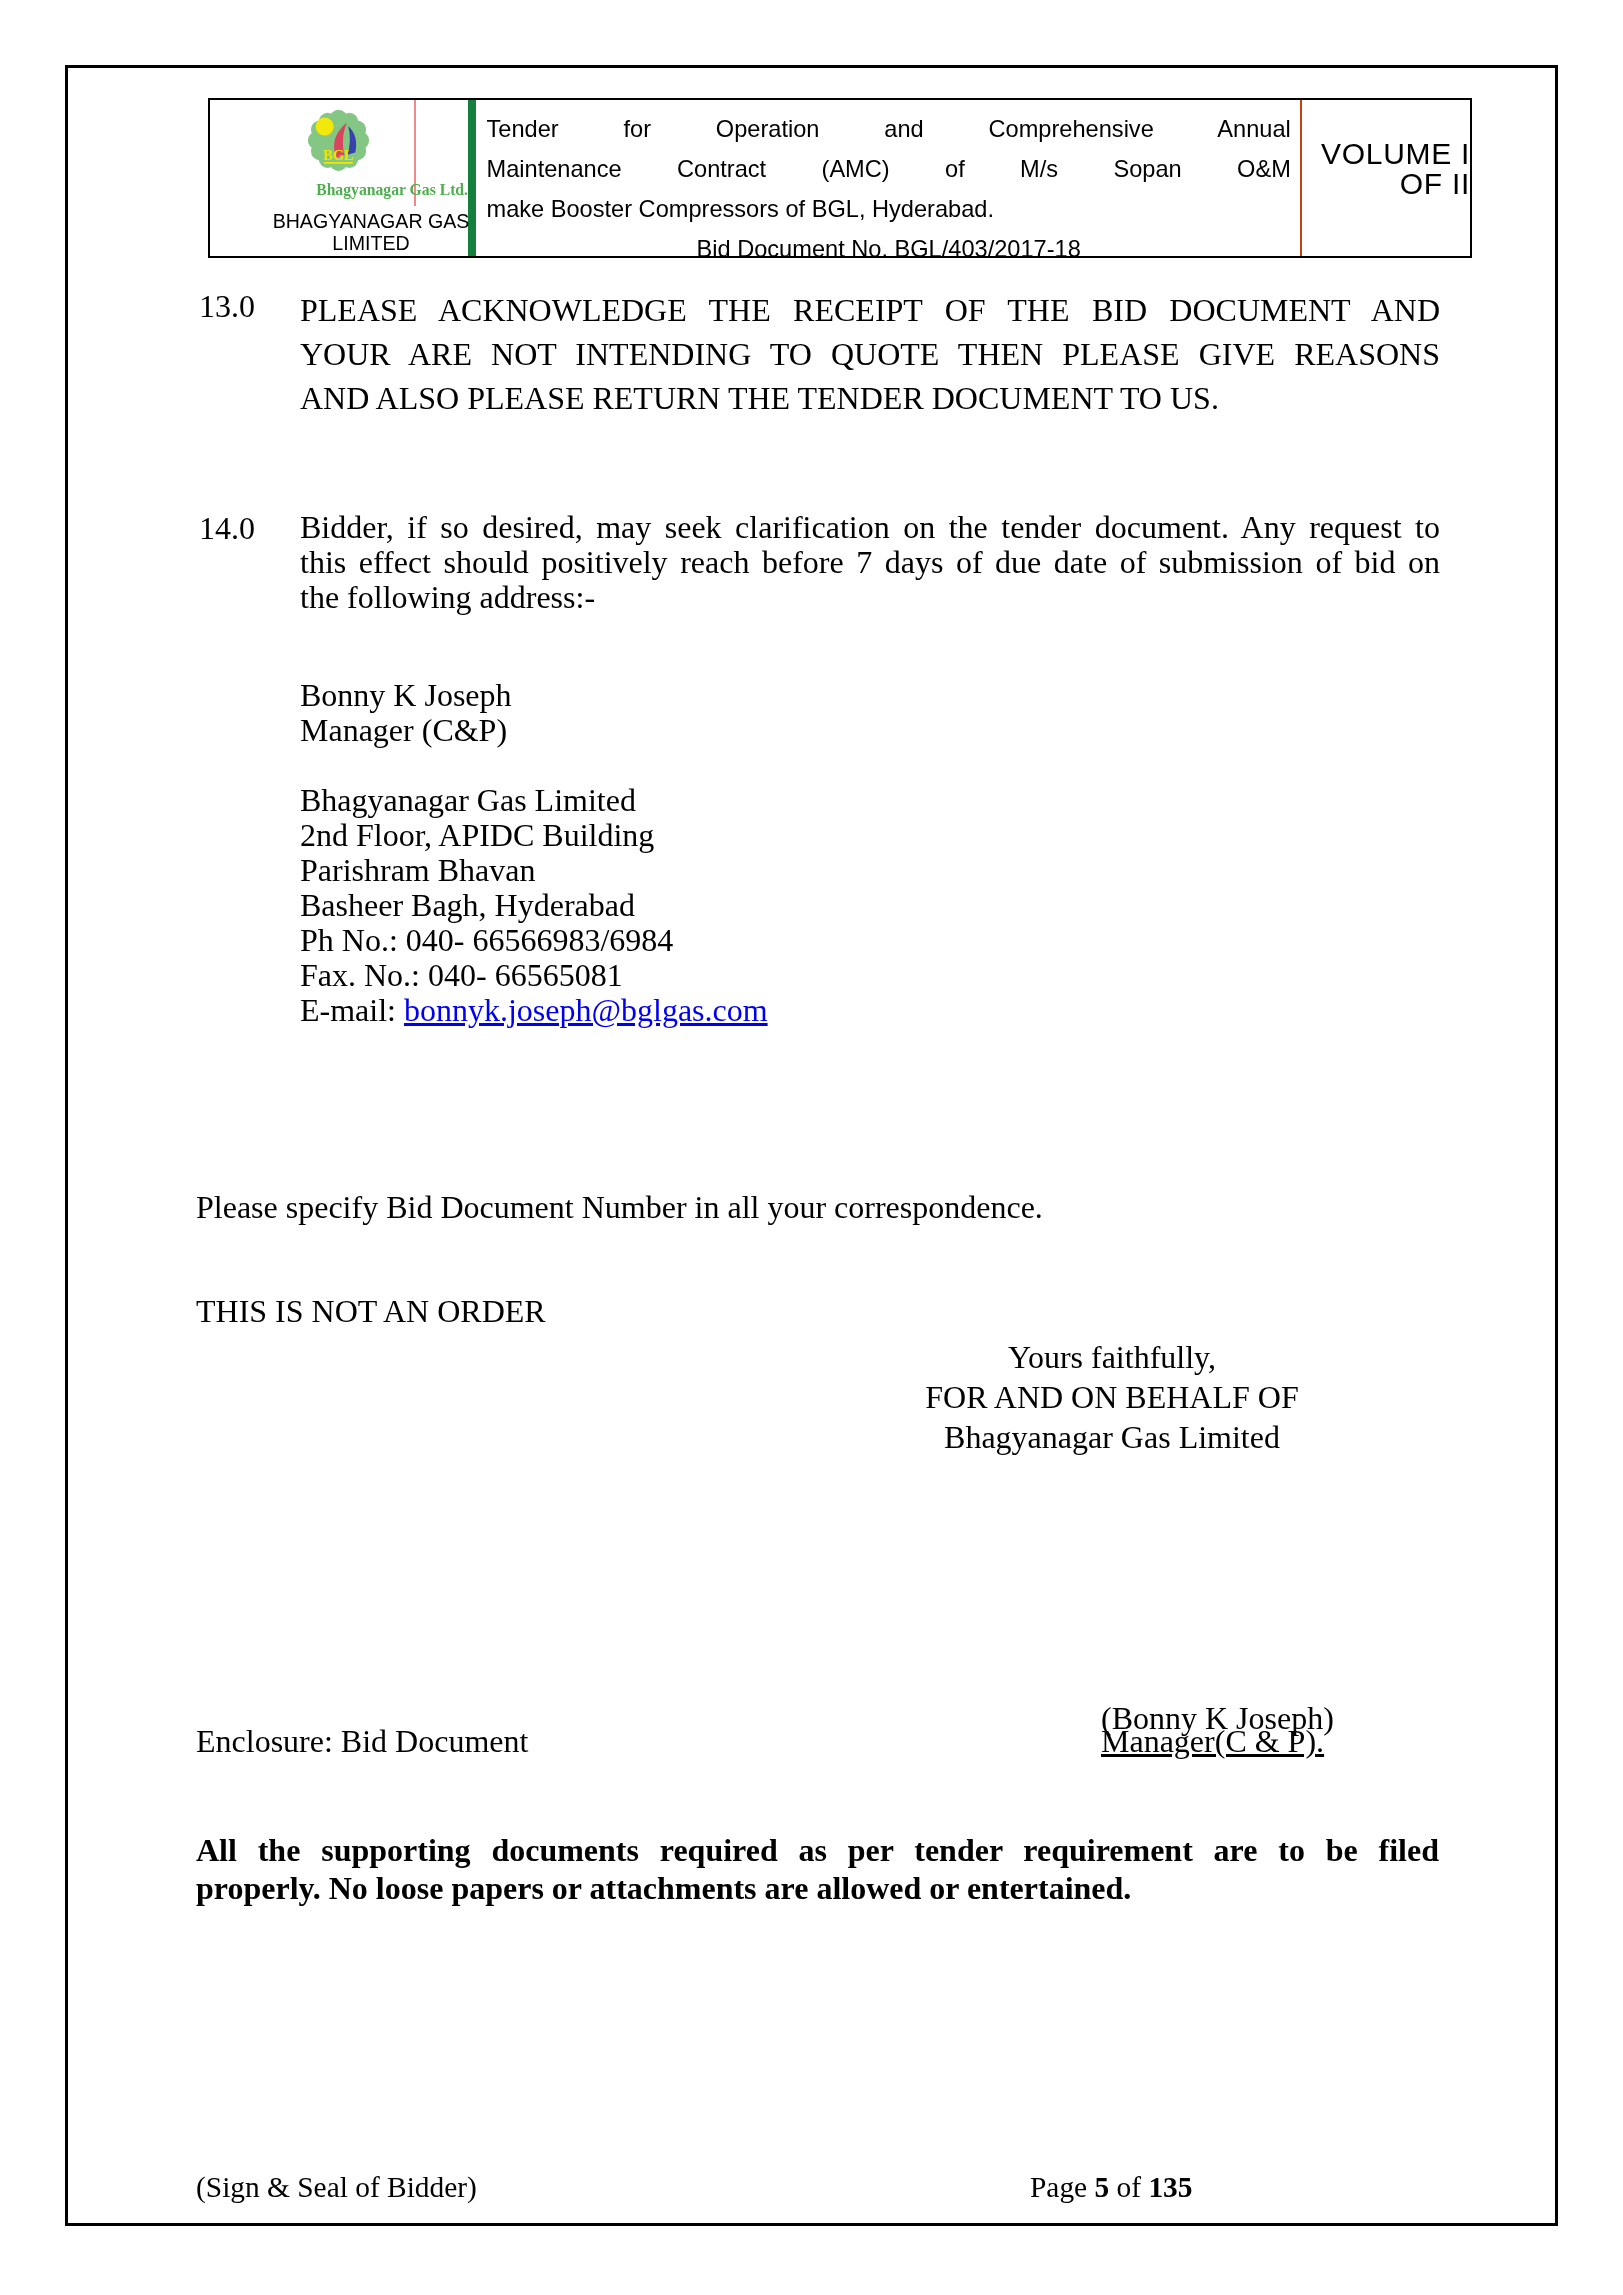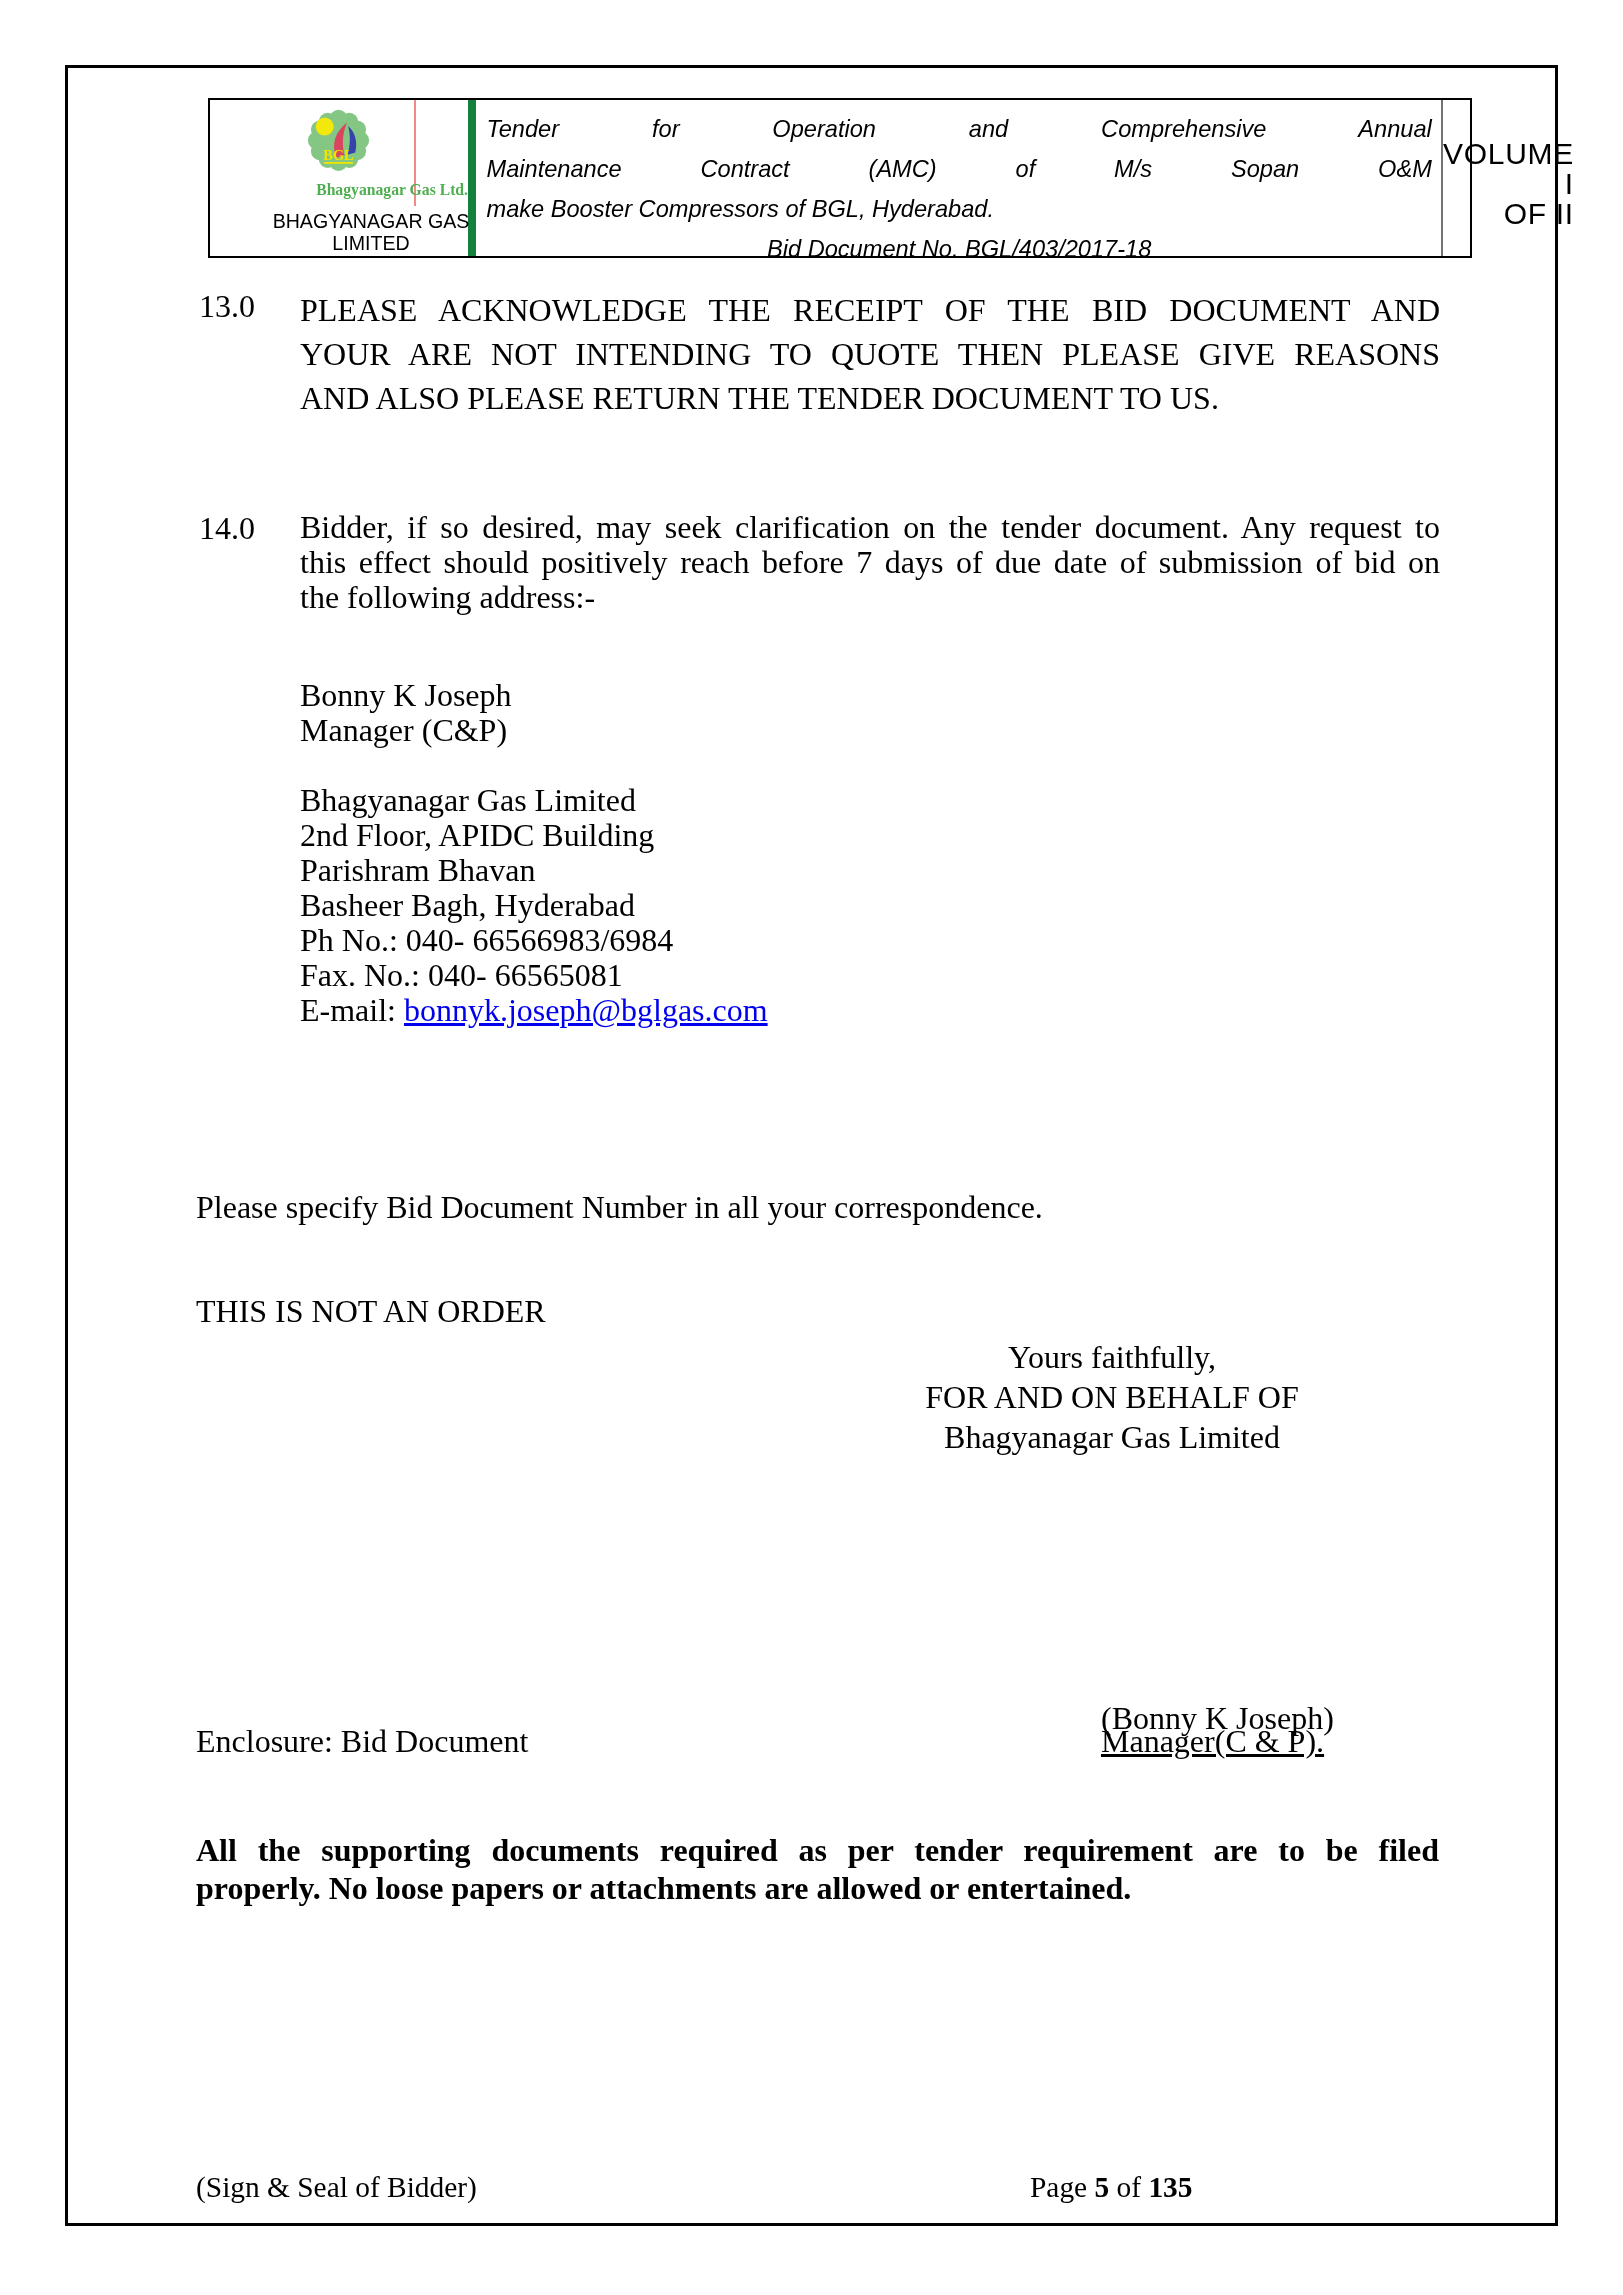--- a/index.html
+++ b/index.html
@@ -14,22 +14,22 @@
     left:65px;top:65px;width:1487px;height:2155px;
     border:3.3px solid #000;
   }
   
   .header-table{
     left:208px;top:98px;width:1260px;height:156px;
     border:2px solid #000;display:flex;flex-direction:row;
     font-family:"Liberation Sans", sans-serif;
   }
   .cell-logo{width:258px;border-right:8px solid #15803d;position:relative;flex:none;}
-  .cell-title{width:967px;border-right:2px solid #737373;position:relative;flex:none;
-    padding:9.2px 9.2px 0 10.5px;box-sizing:border-box;font-style:italic;}
+  .cell-title{width:826px;border-right:2px solid #c2410c;position:relative;flex:none;
+    padding:9.2px 9.2px 0 10.5px;box-sizing:border-box;}
   .cell-volume{flex:1;text-align:right;padding-top:39px;box-sizing:border-box;
     font-size:30px;line-height:30px;letter-spacing:0.7px;}
   .logo-svg{position:absolute;left:84px;top:7.9px;width:89px;height:72px;}
   .logo-caption{position:absolute;left:0;top:81px;width:100%;text-align:right;
     font-family:"Liberation Serif", serif;font-weight:bold;font-size:15.7px;color:#4fae50;}
   .company-name{position:absolute;left:0;top:110px;width:100%;text-align:center;
     font-size:19.6px;line-height:22px;color:#000;padding-left:32px;}
   .red-rule{position:absolute;left:204px;top:0;width:2px;height:106px;background:#f08a8a;}
   .title-line{font-size:23.6px;line-height:40px;white-space:normal;}
   .jline{text-align:justify;text-align-last:justify;}

